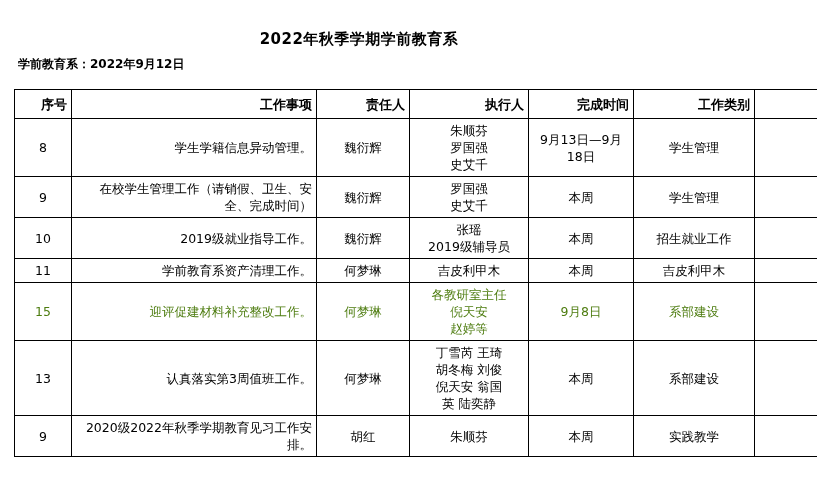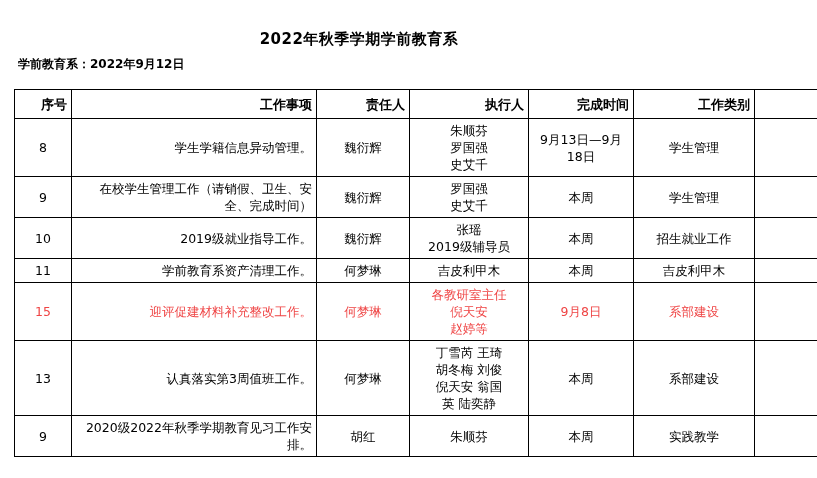--- a/index.html
+++ b/index.html
@@ -66,21 +66,21 @@
     text-align: right;
     padding-left: 8px;
   }
   td.c-center {
     text-align: center;
   }
   .cell-lines span {
     display: block;
   }
   .row-highlight td {
-    color: #ef4444;
+    color: #4d7c0f;
   }
   .h-seq { width: 48px; }
   .h-task { width: 236px; }
   .h-resp { width: 84px; }
   .h-exec { width: 110px; }
   .h-time { width: 96px; }
   .h-type { width: 112px; }
   .h-note { width: 88px; }
 </style>
 </head>

